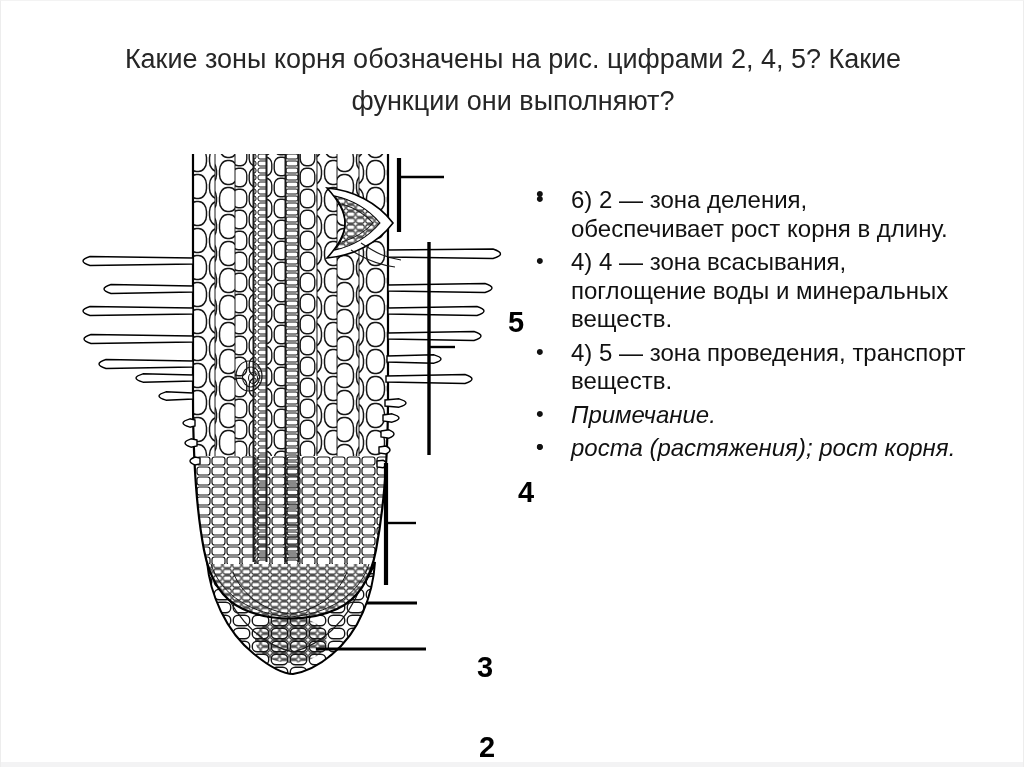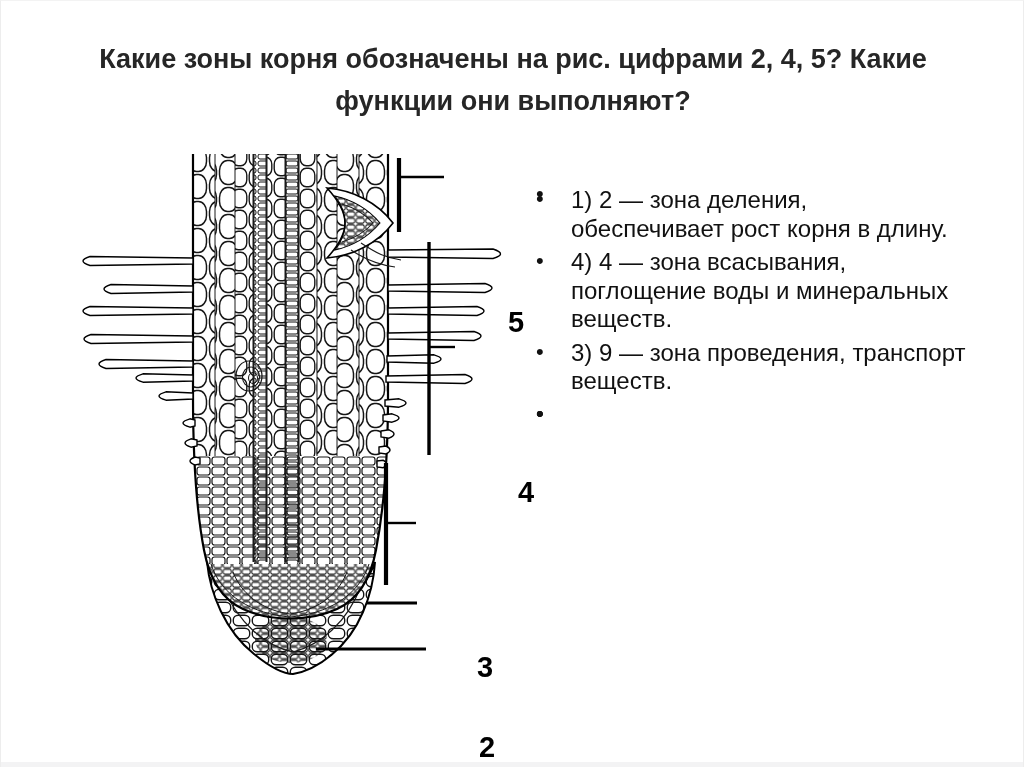--- a/index.html
+++ b/index.html
@@ -9,21 +9,21 @@
   }
   .slide{
     position:absolute;inset:0;background:#fff;
     border-left:1px solid #ededed;border-right:1px solid #ededed;border-top:1px solid #f3f3f3;
   }
   .footer-strip{
     position:absolute;left:0;right:0;bottom:0;height:5px;background:#f3f3f4;
   }
   .title{
     position:absolute;top:37px;left:67px;width:890px;
-    text-align:center;font-size:27px;line-height:42px;font-weight:bold;color:#262626;
+    text-align:center;font-size:27px;line-height:42px;font-weight:normal;color:#262626;
   }
   .figure{position:absolute;left:60px;top:145px;width:460px;height:550px;}
   .figure svg{position:absolute;left:0;top:0;}
   .zone-label{
     position:absolute;font-weight:bold;color:#000;
     font-size:29px;line-height:30px;letter-spacing:0;
   }
   .lbl-5{left:447px;top:161px;}
   .lbl-4{left:457px;top:331px;}
   .lbl-3{left:416px;top:506px;}
@@ -189,35 +189,37 @@
     <div class="zone-label lbl-2">2</div>
 
   </div>
 
   <ul class="bullets">
     <li>
       <span class="dot">•</span>
     </li>
     <li>
       <span class="dot">•</span>
-      <span>1) 2 — зона деления, обеспечивает рост корня в длину.</span>
+      <span>6) 2 — зона деления, обеспечивает рост корня в длину.</span>
     </li>
     <li>
       <span class="dot">•</span>
       <span>4) 4 — зона всасывания, поглощение воды и минеральных веществ.</span>
     </li>
     <li>
       <span class="dot">•</span>
-      <span>3) 9 — зона проведения, транспорт веществ.</span>
+      <span>4) 5 — зона проведения, транспорт веществ.</span>
     </li>
     <li class="it">
       <span class="dot">•</span>
+      <span>Примечание.</span>
     </li>
     <li class="it">
       <span class="dot">•</span>
     </li>
     <li class="it">
       <span class="dot">•</span>
+      <span>роста (растяжения); рост корня.</span>
     </li>
   </ul>
 
   <div class="footer-strip"></div>
 </div>
 
 </body></html>

